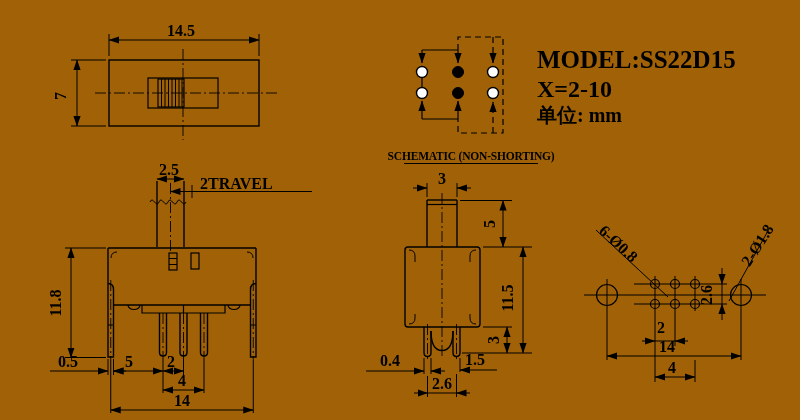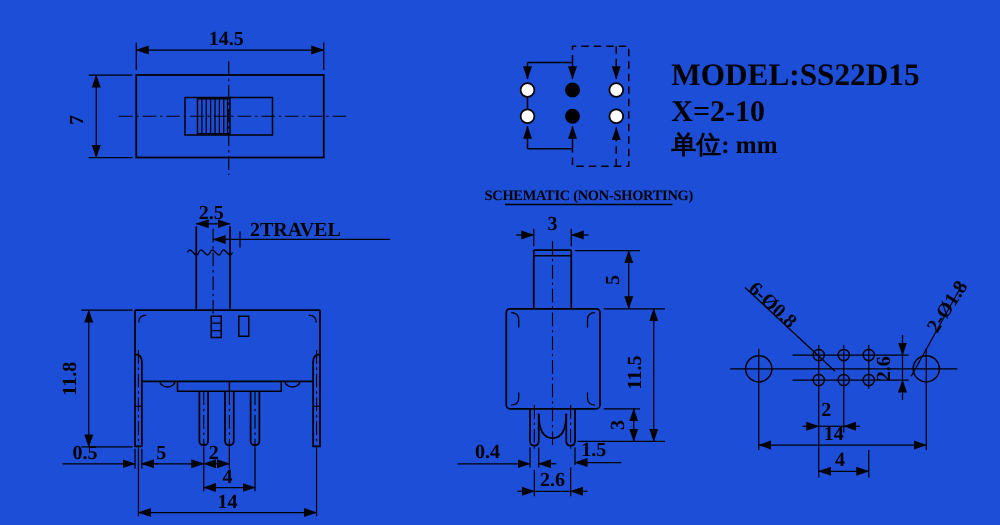--- a/index.html
+++ b/index.html
@@ -1,16 +1,16 @@
 <!DOCTYPE html>
 <html><head>
 <meta charset="utf-8">
 <style>
   html,body{margin:0;padding:0;background:#ffffff;}
-  .page{position:relative;width:800px;height:420px;background:#1d4ed8;overflow:hidden;}
+  .page{position:relative;width:800px;height:420px;background:#a16207;overflow:hidden;}
   svg{display:block;}
   svg text{font-family:"Liberation Serif", serif;font-weight:bold;fill:#000;}
   .dim-text{font-size:16px;}
   .small-cap{font-size:11.5px;letter-spacing:-0.2px;}
   .title-1{font-size:25px;}
   .title-2{font-size:24px;}
   .title-3{font-size:20px;}
   .ol{fill:none;stroke:#000;stroke-width:1.4;}   
   .ml{fill:none;stroke:#000;stroke-width:1.2;}   
   .tl{fill:none;stroke:#000;stroke-width:1;}     

